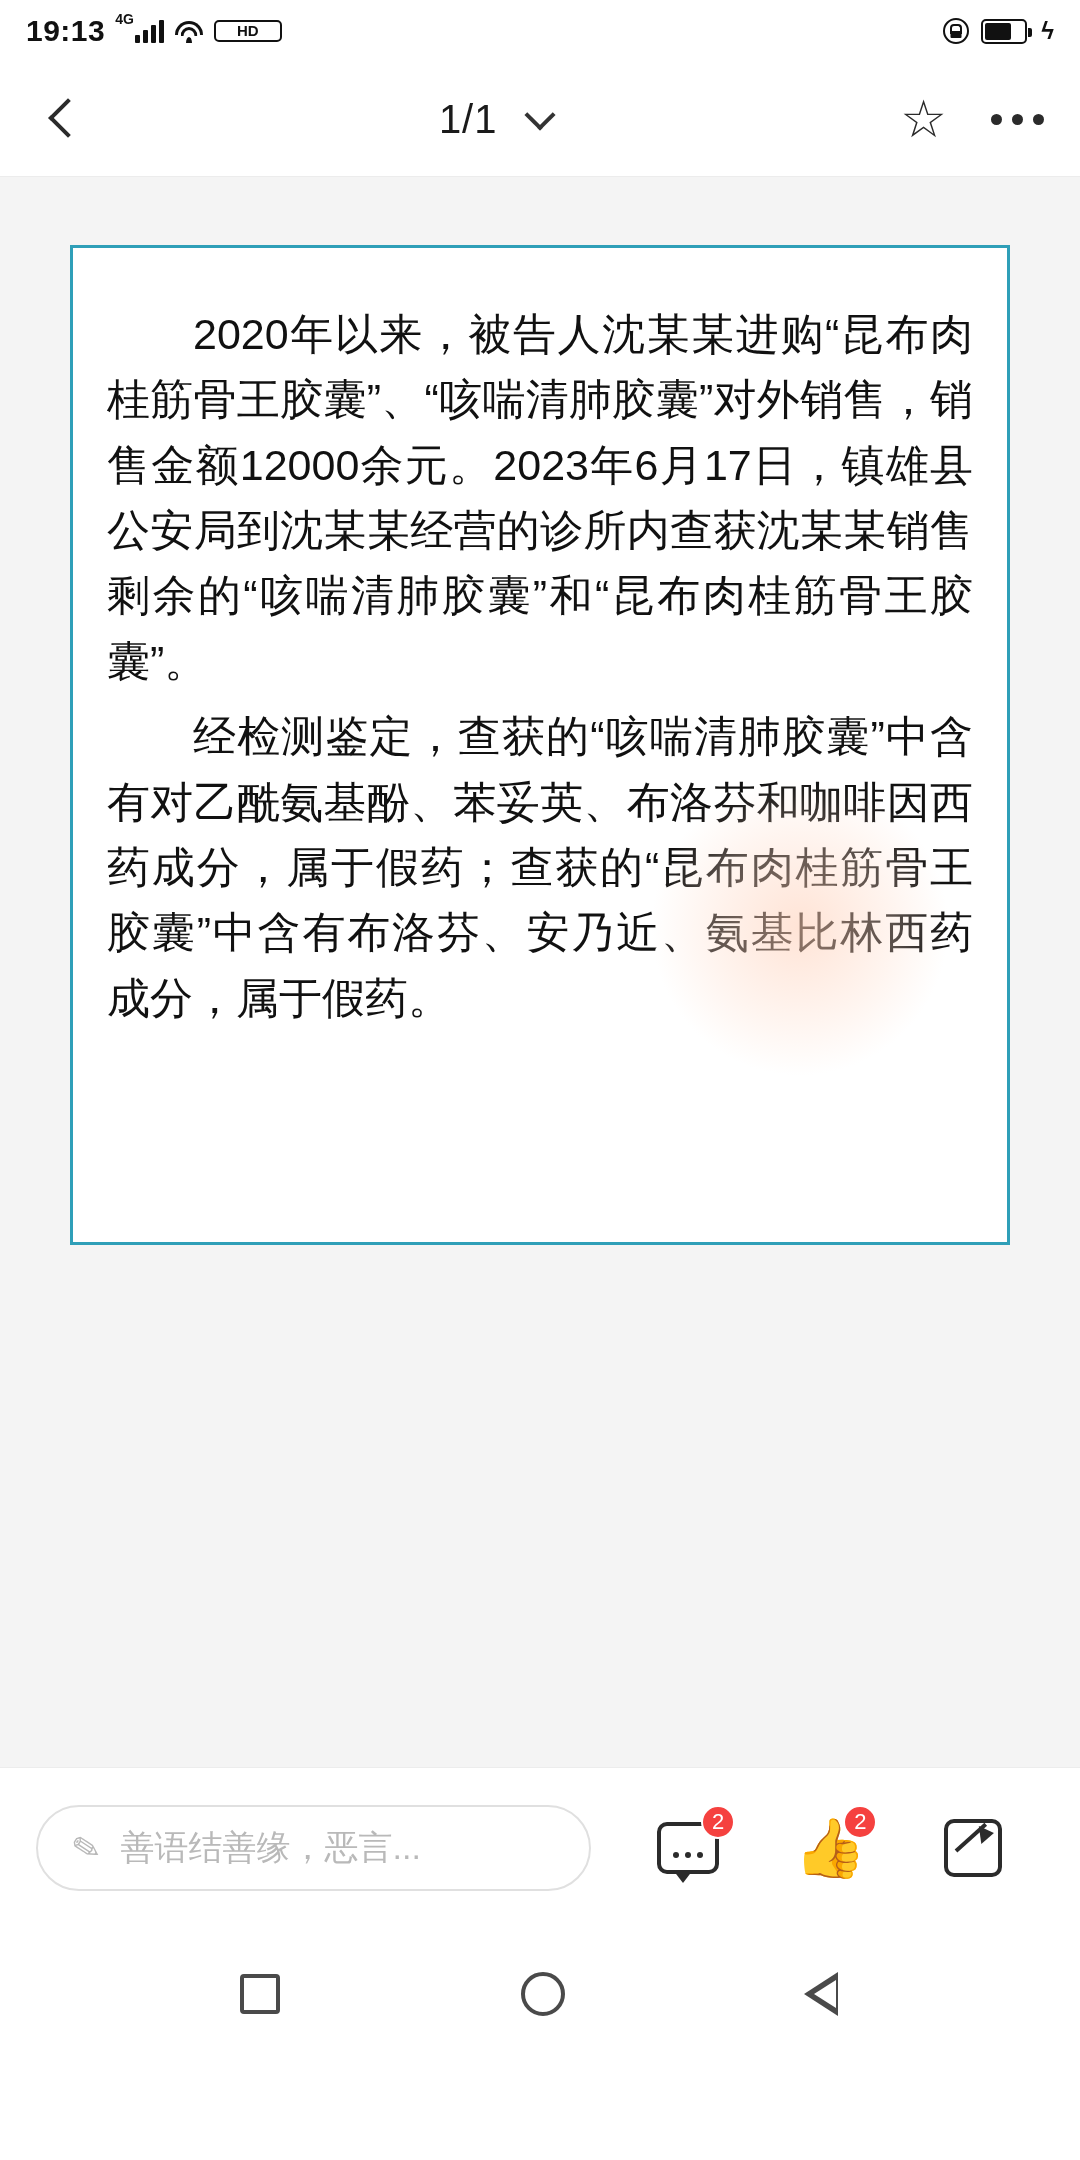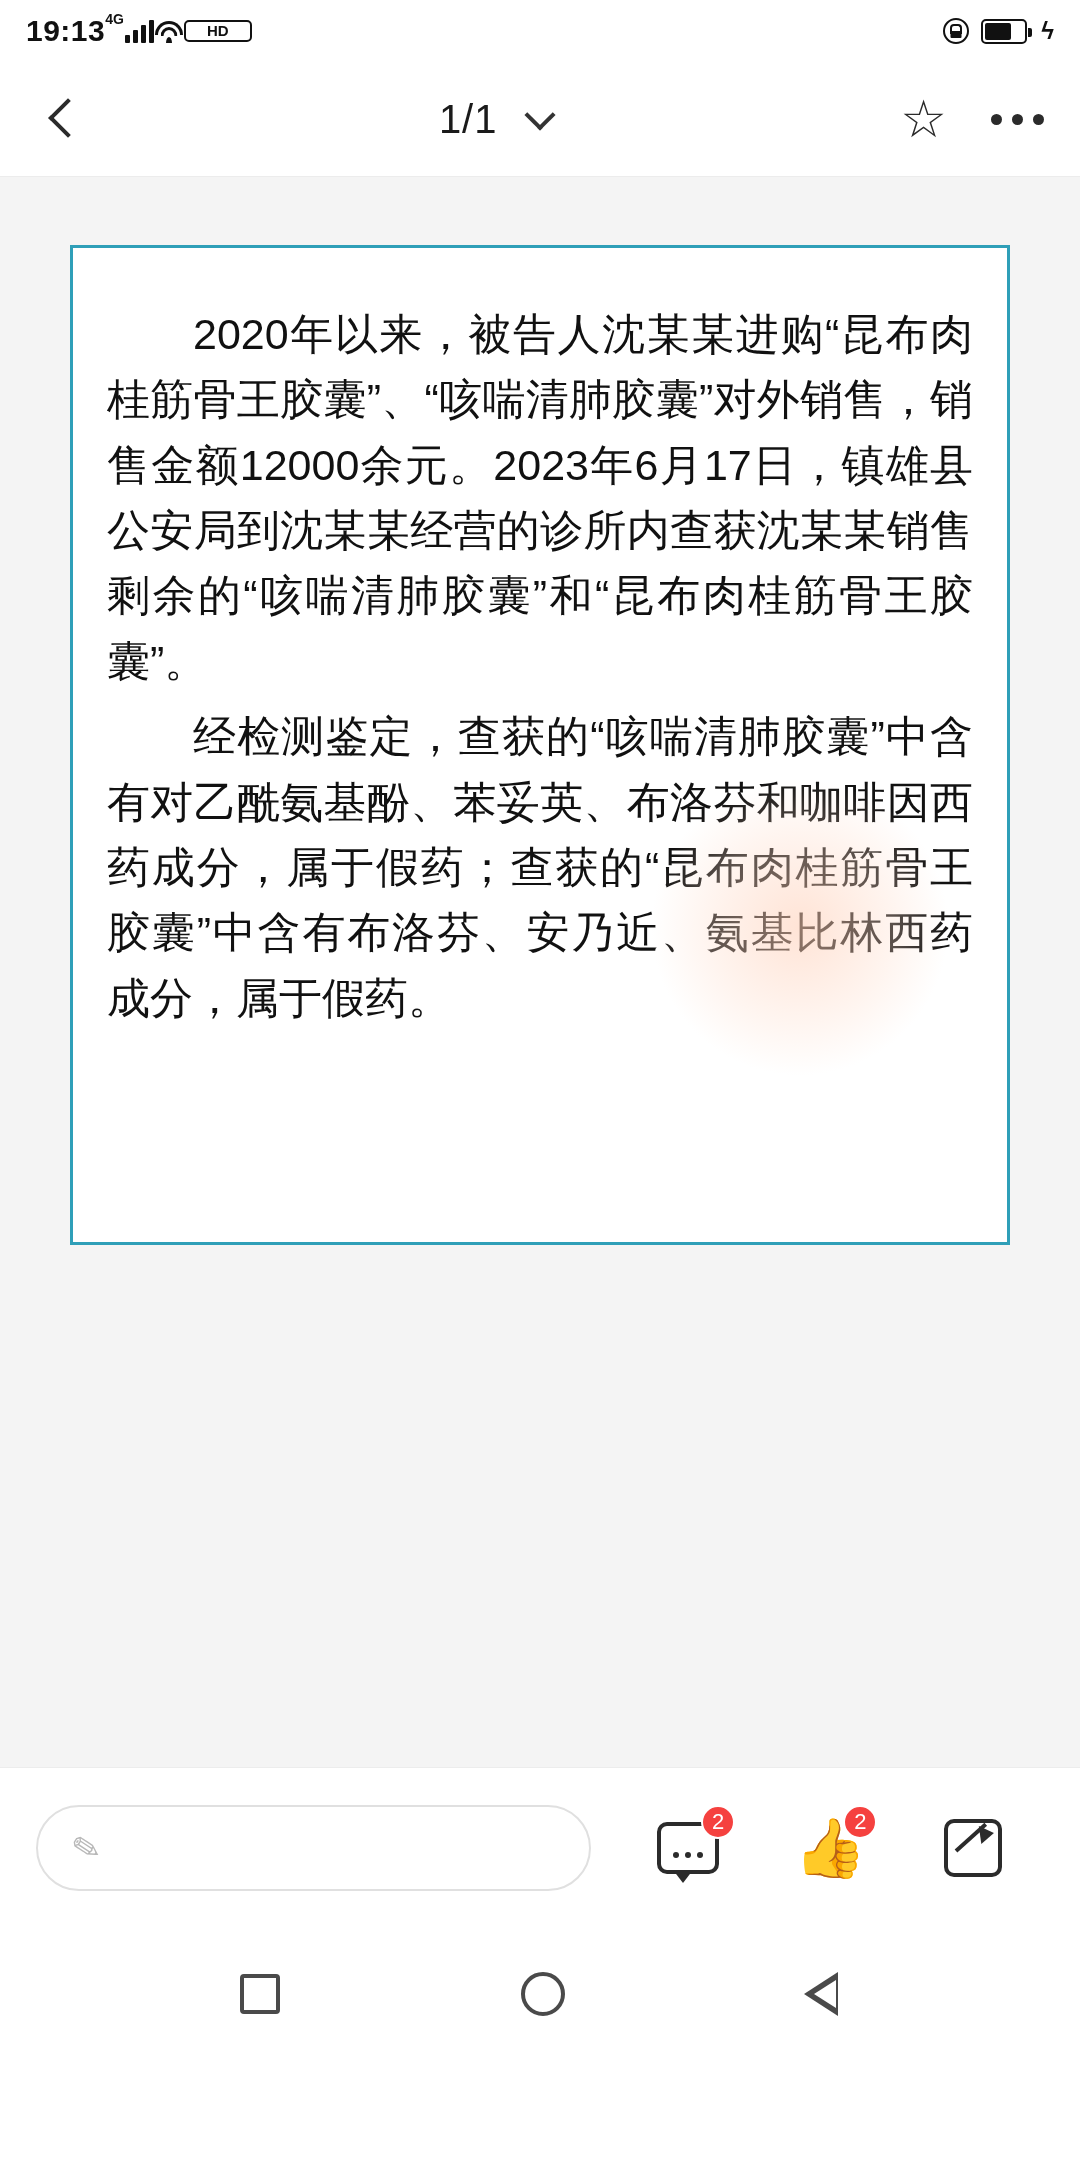--- a/index.html
+++ b/index.html
@@ -14,21 +14,21 @@
   
   .status-bar {
     height: 62px;
     display: flex;
     align-items: center;
     justify-content: space-between;
     padding: 0 26px;
     background: #ffffff;
     color: #111;
   }
-  .status-left { display: flex; align-items: center; }
+  .status-left { display: flex; align-items: center; gap: 10px; }
   .status-time { font-size: 30px; font-weight: 600; letter-spacing: .5px; }
   .sig-wrap { position: relative; display: flex; align-items: center; height: 30px; }
   .sig-bars { display: flex; align-items: flex-end; gap: 3px; height: 24px; }
   .sig-bars i { width: 5px; background: #111; display: block; border-radius: 1px; }
   .sig-bars i:nth-child(1) { height: 8px; }
   .sig-bars i:nth-child(2) { height: 13px; }
   .sig-bars i:nth-child(3) { height: 18px; }
   .sig-bars i:nth-child(4) { height: 23px; }
   .sig-4g { font-size: 14px; font-weight: 700; position: relative; top: -12px; margin-right: 1px; }
   .wifi-icon { width: 30px; height: 24px; position: relative; }
@@ -282,20 +282,21 @@
 
   <div class="doc-card">
     <p class="doc-para">2020年以来，被告人沈某某进购“昆布肉桂筋骨王胶囊”、“咳喘清肺胶囊”对外销售，销售金额12000余元。2023年6月17日，镇雄县公安局到沈某某经营的诊所内查获沈某某销售剩余的“咳喘清肺胶囊”和“昆布肉桂筋骨王胶囊”。</p>
     <p class="doc-para">经检测鉴定，查获的“咳喘清肺胶囊”中含有对乙酰氨基酚、苯妥英、布洛芬和咖啡因西药成分，属于假药；查获的“昆布肉桂筋骨王胶囊”中含有布洛芬、安乃近、氨基比林西药成分，属于假药。</p>
   </div>
 </div>
 
 <div class="action-bar">
   <div class="comment-box">
     <span class="pencil-icon">✎</span>
+    <span class="comment-placeholder">善语结善缘，恶言...</span>
   </div>
   <div class="actions">
     <div class="action-item">
       <span class="chat-icon">
           <i></i>
           <i></i>
           <i></i>
         </span>
       <span class="badge">2</span>
     </div>

